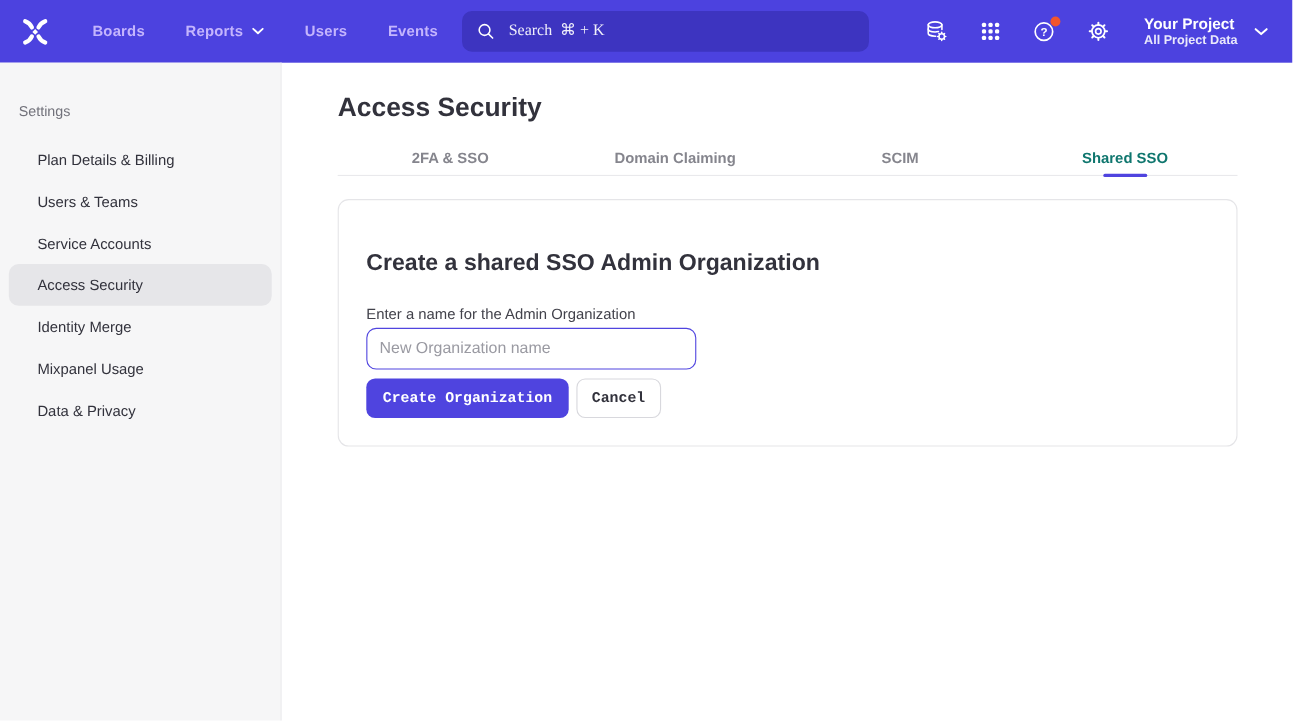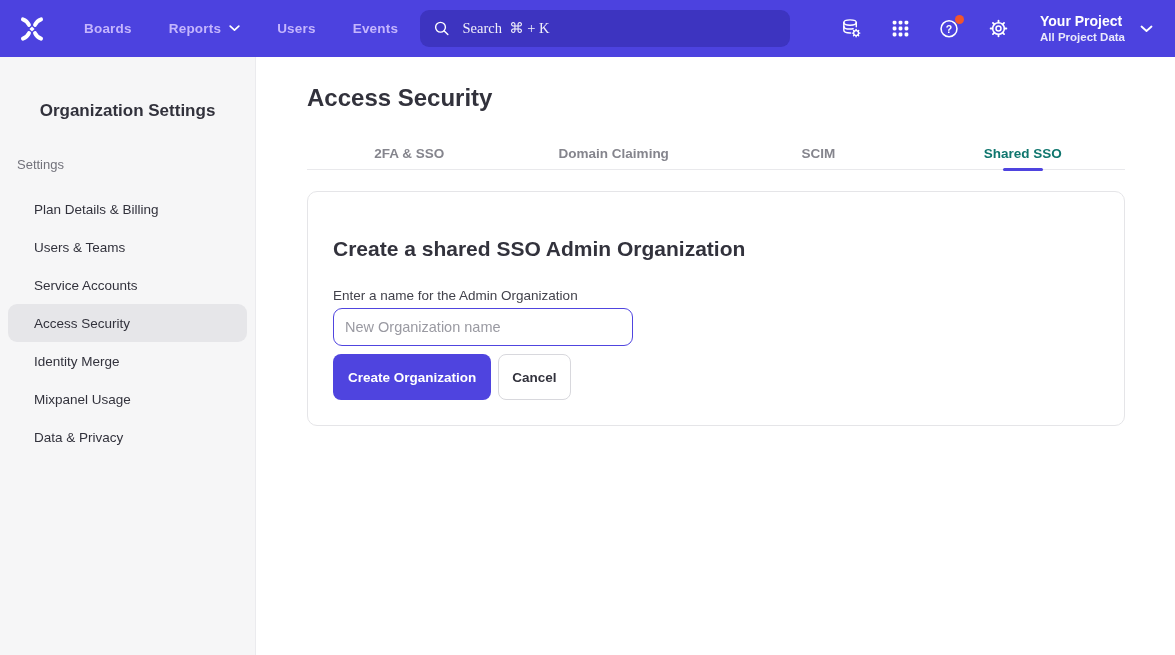--- a/index.html
+++ b/index.html
@@ -53,21 +53,21 @@
   .sidebar-items { margin-top:18px; }
   .sidebar-item {
     height:38px; display:flex; align-items:center; padding-left:26px;
     margin:0 8px; border-radius:9px; font-size:13.5px; color:#32323c; cursor:pointer;
   }
   .sidebar-item.active { background:#e6e6e9; }
 
   
   .main { margin-left:256px; padding:0 50px 0 51px; }
   .page-title { margin-top:27px; font-size:24px; font-weight:700; color:#32323c; }
-  .tabs { display:flex; margin-top:34px; border-bottom:1px solid #e9e9ec; }
+  .tabs { display:flex; margin-top:24px; border-bottom:1px solid #e9e9ec; }
   .tab {
     flex:1; text-align:center; font-size:13.5px; font-weight:700;
     color:#85858d; padding-bottom:8px; position:relative; cursor:pointer;
   }
   .tab.active { color:#0f766e; }
   .tab.active::after {
     content:""; position:absolute; left:50%; transform:translateX(-50%);
     bottom:-2px; width:40px; height:3px; background:#4f44df; border-radius:3px;
   }
 
@@ -77,21 +77,21 @@
   }
   .card-title { font-size:21px; font-weight:700; color:#32323c; }
   .field-label { margin-top:27px; font-size:13.5px; color:#42424b; }
   .text-input {
     display:block; margin-top:5px; width:300px; height:38px;
     border:1.5px solid #5045df; border-radius:9px; padding:0 11px;
     font-size:14.5px; color:#32323c; outline:none; font-family:inherit;
   }
   .text-input::placeholder { color:#9a9aa2; }
   .actions { margin-top:8px; display:flex; gap:7px; }
-  .btn { height:46px; border-radius:8px; font-size:13.5px; font-family:Liberation Sans, sans-serif; cursor:pointer; }
+  .btn { height:36px; border-radius:8px; font-size:13.5px; font-family:Liberation Mono, monospace; cursor:pointer; }
   .btn-primary { background:#4f44df; color:#ffffff; border:none; font-weight:700; padding:0 15px; }
   .btn-secondary { background:#ffffff; color:#32323c; border:1px solid #d8d8dd; font-weight:700; padding:0 13px; }
 
   svg { display:block; }
 </style>
 </head>
 <body>
 
 <header class="topnav">
   <div class="logo">
@@ -200,21 +200,20 @@
         <span class="project-scope">All Project Data</span>
       </span>
       <svg width="13" height="8" viewBox="0 0 13 8">
         <path d="M1.5 1.5 L6.5 6 L11.5 1.5" stroke="#ffffff" stroke-width="1.8" fill="none" stroke-linecap="round" stroke-linejoin="round"></path>
       </svg>
     </div>
   </div>
 </header>
 
 <aside class="sidebar">
-  <div class="sidebar-title">Organization Settings</div>
   <div class="sidebar-section">Settings</div>
   <div class="sidebar-items">
     <div class="sidebar-item">Plan Details &amp; Billing</div>
     <div class="sidebar-item">Users &amp; Teams</div>
     <div class="sidebar-item">Service Accounts</div>
     <div class="sidebar-item active">Access Security</div>
     <div class="sidebar-item">Identity Merge</div>
     <div class="sidebar-item">Mixpanel Usage</div>
     <div class="sidebar-item">Data &amp; Privacy</div>
   </div>

